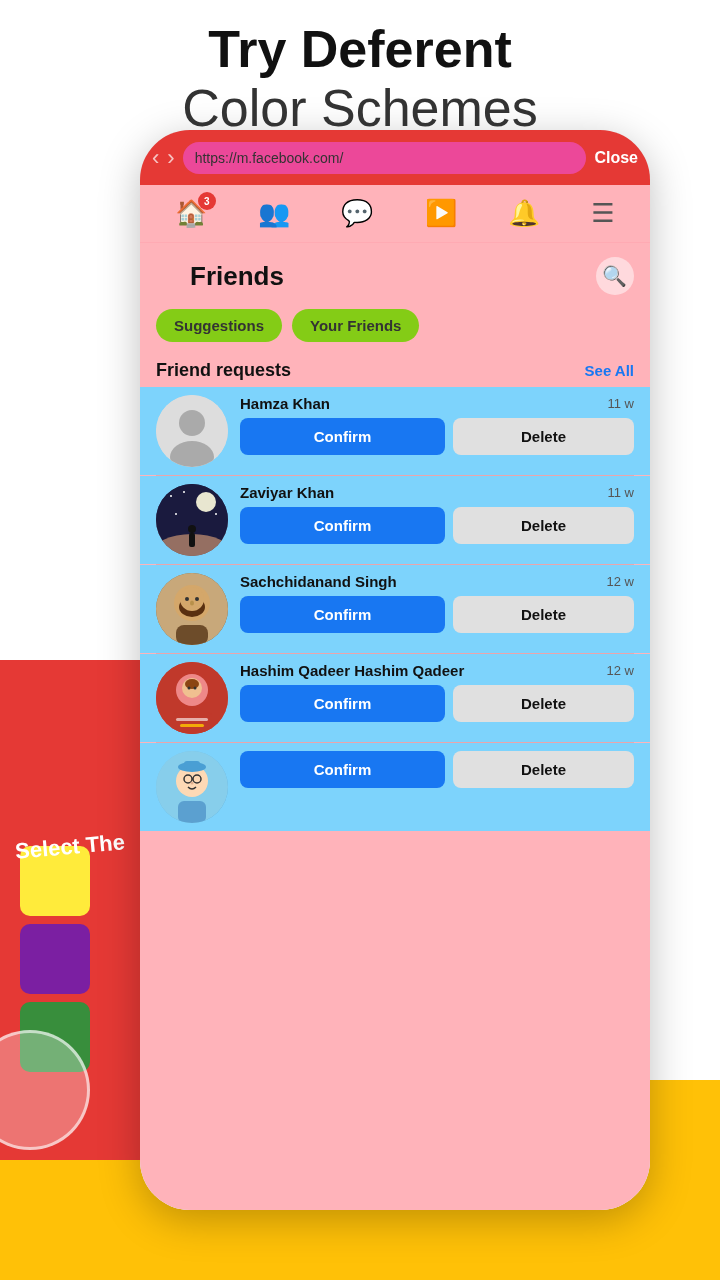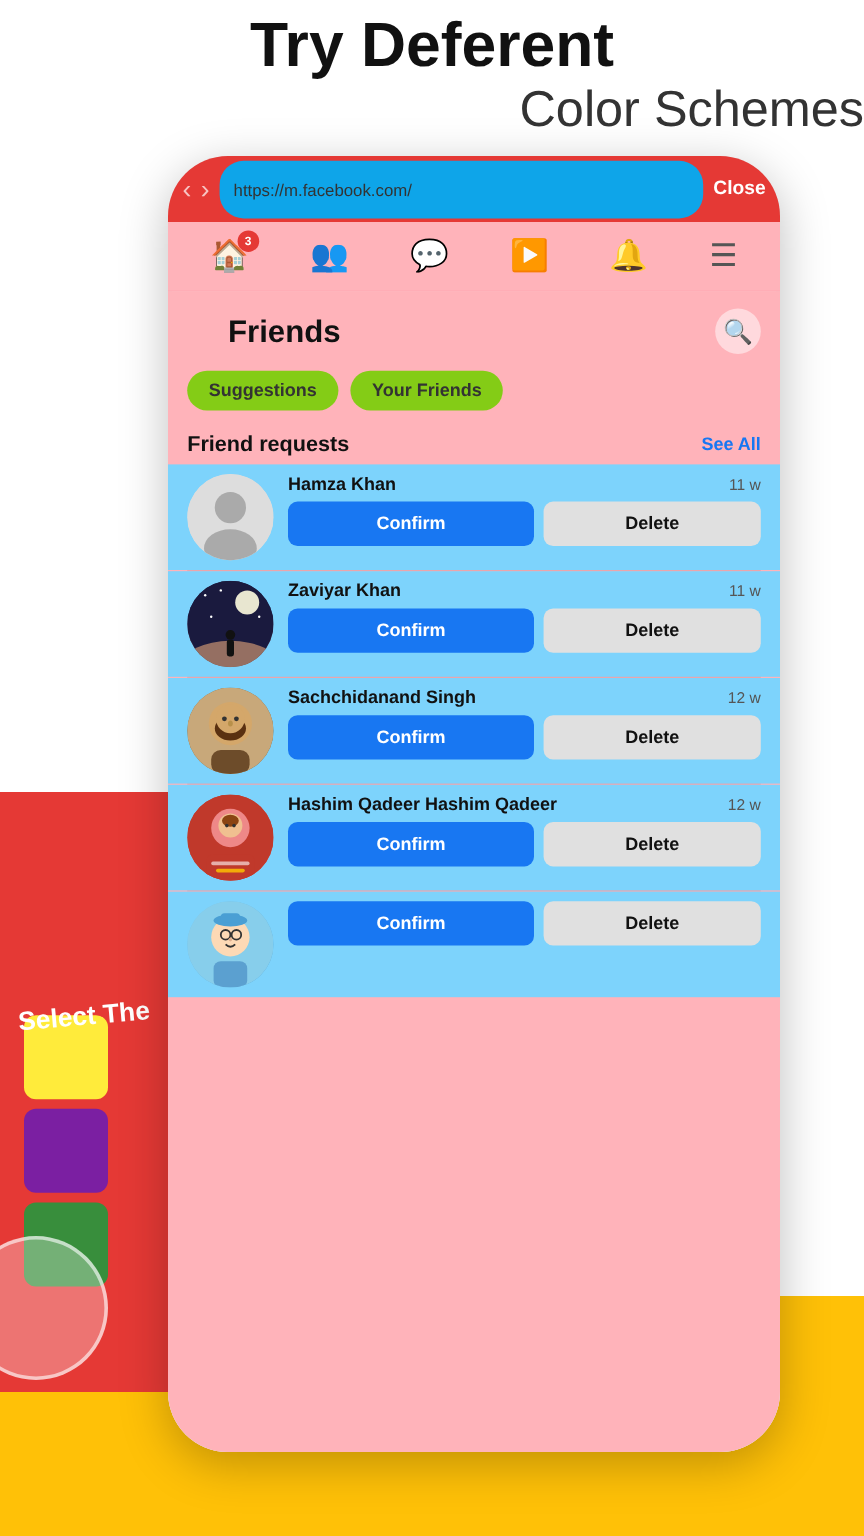--- a/index.html
+++ b/index.html
@@ -79,26 +79,26 @@
       top: 10px;
       left: 0; right: 0;
       text-align: center;
       z-index: 10;
     }
     .page-heading h1 {
       font-size: 52px;
       font-weight: 900;
       color: #111;
       line-height: 1.1;
+      margin-top: 11px;
     }
     .page-heading h2 {
-      font-size: 42px;
+      font-size: 52px;
       font-weight: 400;
       color: #333;
-      text-align: right;
     }
 
     
     .phone-frame {
       position: absolute;
       top: 130px;
       left: 140px;
       width: 510px;
       height: 1080px;
       background: #f0f0f0;
@@ -117,23 +117,23 @@
       padding: 0 12px;
       gap: 8px;
     }
     .browser-nav-btn {
       color: rgba(255,255,255,0.7);
       font-size: 22px;
       cursor: pointer;
     }
     .browser-url {
       flex: 1;
-      background: #0ea5e9;
+      background: #ec4899;
       border-radius: 20px;
-      height: 48px;
+      height: 32px;
       display: flex;
       align-items: center;
       padding: 0 12px;
       font-size: 14px;
       color: #333;
     }
     .browser-close {
       color: #fff;
       font-size: 16px;
       font-weight: bold;

